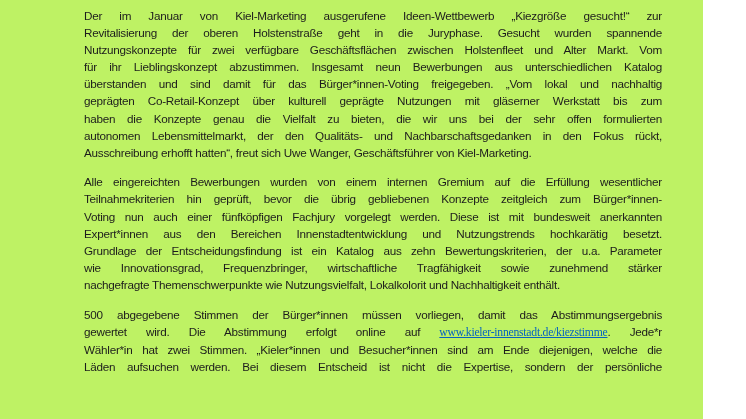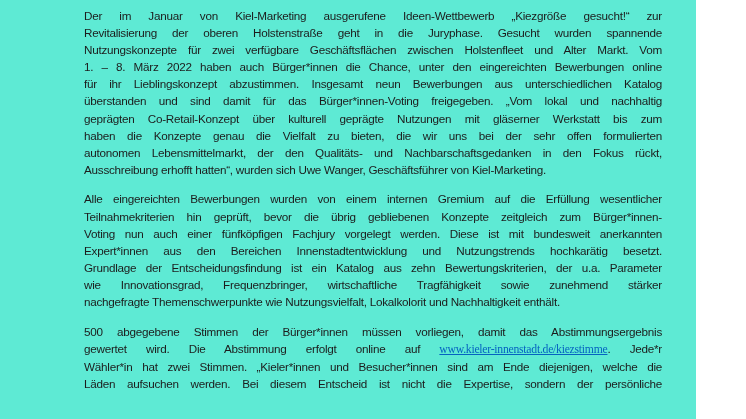--- a/index.html
+++ b/index.html
@@ -4,23 +4,24 @@
 <style>
   html, body {
     margin: 0;
     padding: 0;
     background: #ffffff;
   }
   .page {
     position: relative;
     width: 696px;
     height: 419px;
-    background: #5eead4;
+    background: #bef264;
     overflow: hidden;
     font-family: "Liberation Sans", sans-serif;
+    padding-left: 7px;
   }
   .text-block {
     position: absolute;
     left: 84px;
     top: 7px;
     width: 578px;
     color: #1c1c1c;
     font-size: 11.7px;
     line-height: 17.1px;
     letter-spacing: -0.25px;
@@ -48,27 +49,26 @@
 </style>
 </head>
 <body>
 
 <div class="page">
   <div class="text-block" style="color: rgb(28, 28, 28);">
       <div class="para">
         <div class="line just"><span>Der im Januar von Kiel-Marketing ausgerufene Ideen-Wettbewerb „Kiezgröße gesucht!“ zur</span></div>
         <div class="line just"><span>Revitalisierung der oberen Holstenstraße geht in die Juryphase. Gesucht wurden spannende</span></div>
         <div class="line just"><span>Nutzungskonzepte für zwei verfügbare Geschäftsflächen zwischen Holstenfleet und Alter Markt. Vom</span></div>
-        <div class="line just"><span>1. – 8. März 2022 haben auch Bürger*innen die Chance, unter den eingereichten Bewerbungen online</span></div>
         <div class="line just"><span>für ihr Lieblingskonzept abzustimmen. Insgesamt neun Bewerbungen aus unterschiedlichen Katalog</span></div>
         <div class="line just"><span>überstanden und sind damit für das Bürger*innen-Voting freigegeben. „Vom lokal und nachhaltig</span></div>
         <div class="line just"><span>geprägten Co-Retail-Konzept über kulturell geprägte Nutzungen mit gläserner Werkstatt bis zum</span></div>
         <div class="line just"><span>haben die Konzepte genau die Vielfalt zu bieten, die wir uns bei der sehr offen formulierten</span></div>
         <div class="line just"><span>autonomen Lebensmittelmarkt, der den Qualitäts- und Nachbarschaftsgedanken in den Fokus rückt,</span></div>
-        <div class="line left"><span>Ausschreibung erhofft hatten“, wurden sich Uwe Wanger, Geschäftsführer von Kiel-Marketing.</span></div>
+        <div class="line left"><span>Ausschreibung erhofft hatten“, freut sich Uwe Wanger, Geschäftsführer von Kiel-Marketing.</span></div>
       </div>
       <div class="para">
         <div class="line just"><span>Alle eingereichten Bewerbungen wurden von einem internen Gremium auf die Erfüllung wesentlicher</span></div>
         <div class="line just"><span>Teilnahmekriterien hin geprüft, bevor die übrig gebliebenen Konzepte zeitgleich zum Bürger*innen-</span></div>
         <div class="line just"><span>Voting nun auch einer fünfköpfigen Fachjury vorgelegt werden. Diese ist mit bundesweit anerkannten</span></div>
         <div class="line just"><span>Expert*innen aus den Bereichen Innenstadtentwicklung und Nutzungstrends hochkarätig besetzt.</span></div>
         <div class="line just"><span>Grundlage der Entscheidungsfindung ist ein Katalog aus zehn Bewertungskriterien, der u.a. Parameter</span></div>
         <div class="line just"><span>wie Innovationsgrad, Frequenzbringer, wirtschaftliche Tragfähigkeit sowie zunehmend stärker</span></div>
         <div class="line left"><span>nachgefragte Themenschwerpunkte wie Nutzungsvielfalt, Lokalkolorit und Nachhaltigkeit enthält.</span></div>
       </div>

